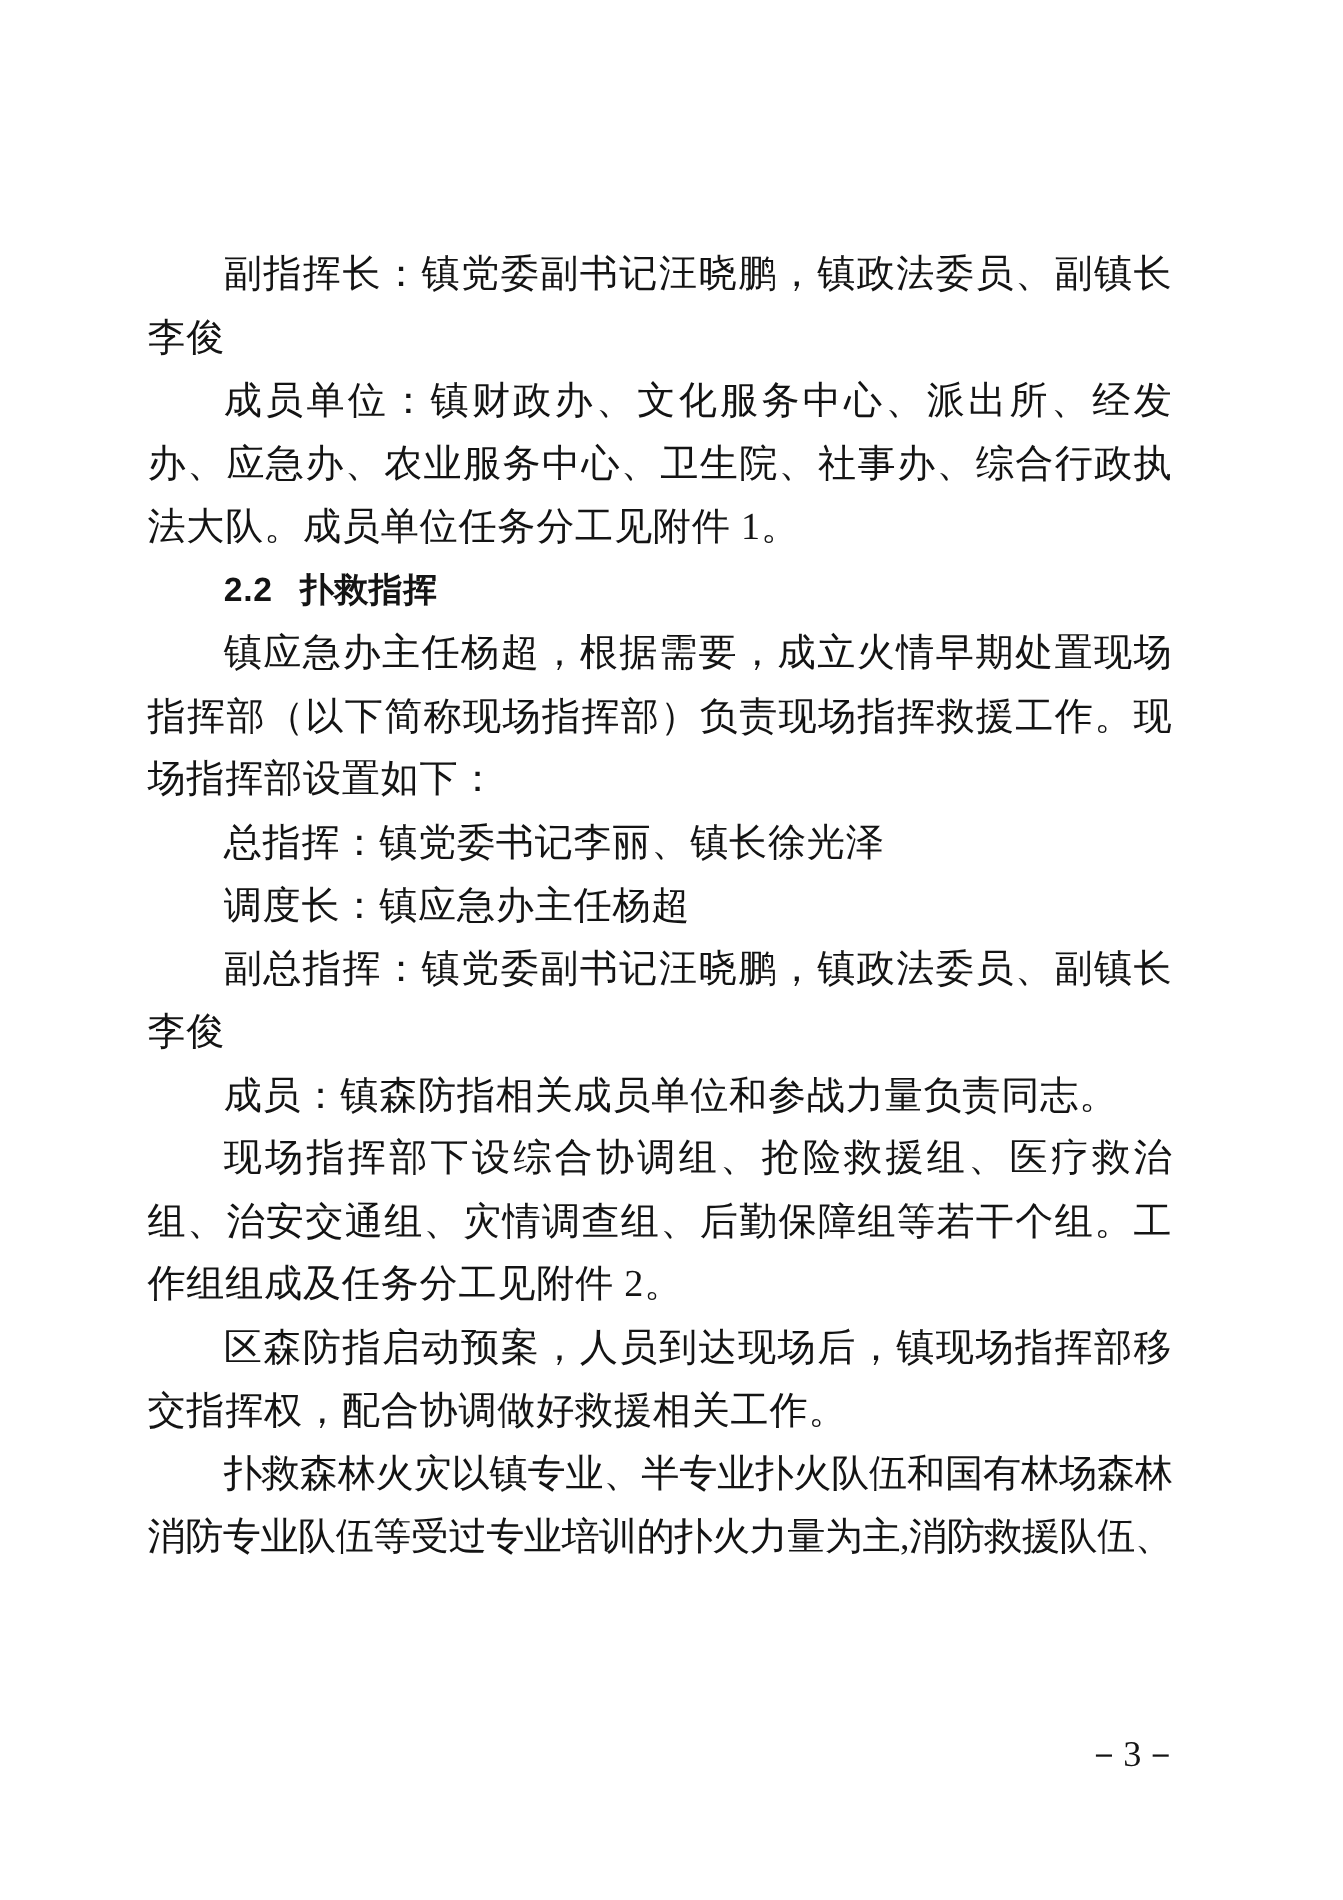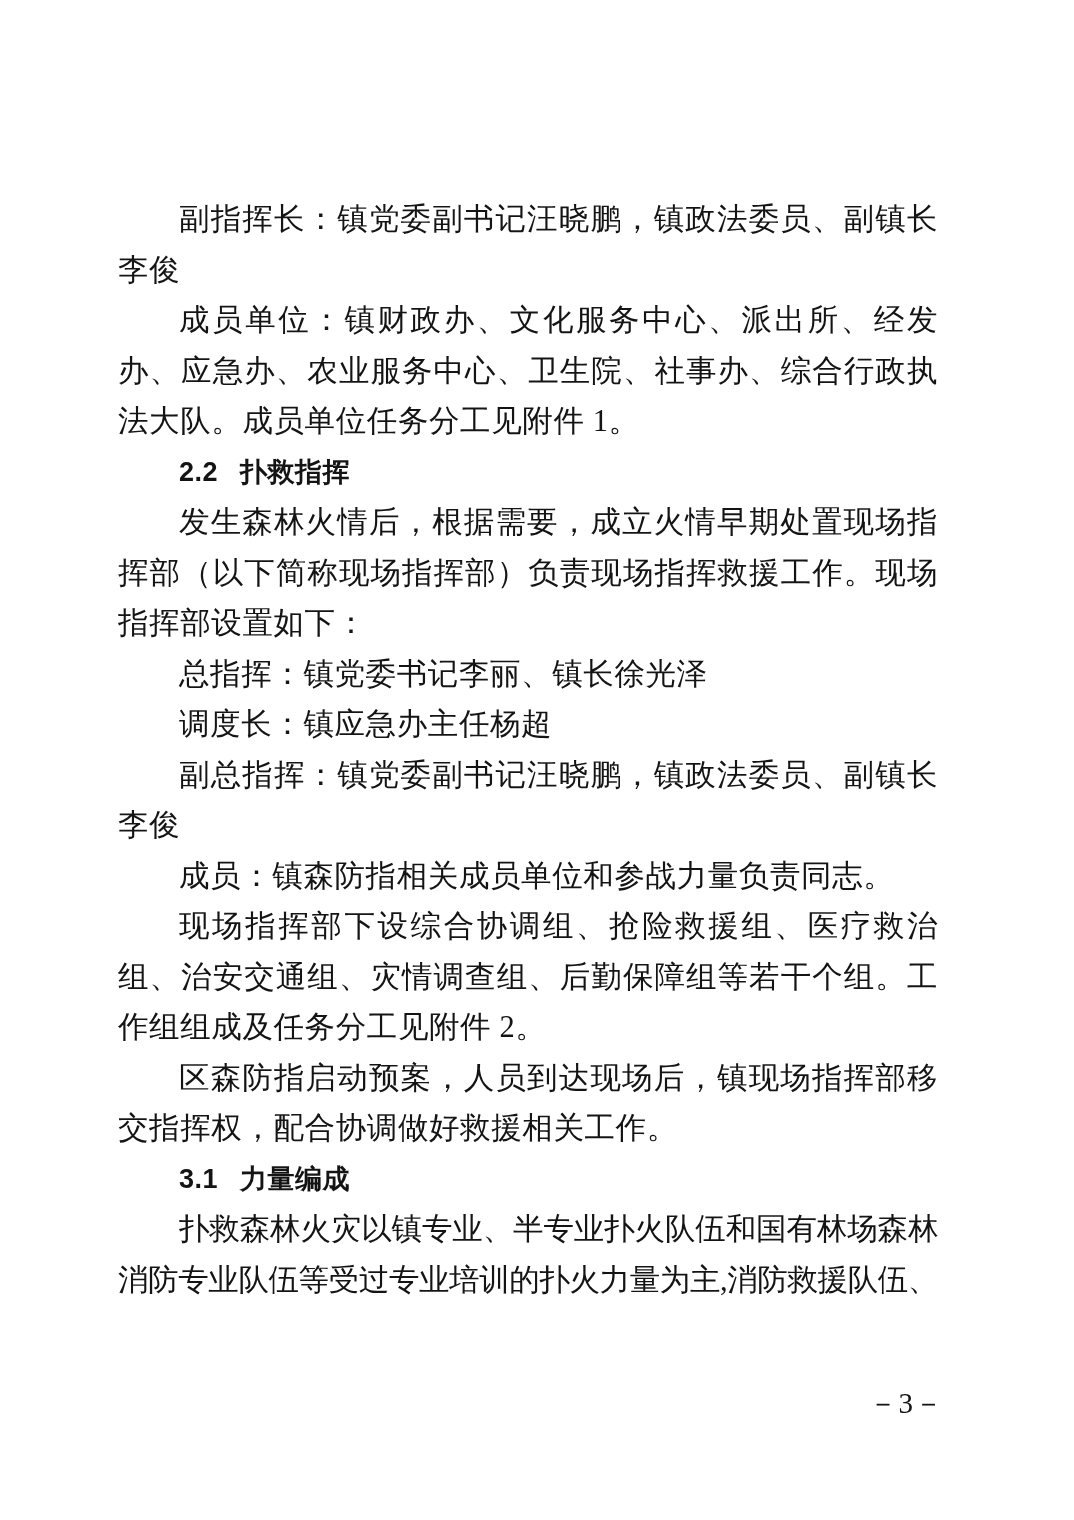--- a/index.html
+++ b/index.html
@@ -81,37 +81,34 @@
   <div class="content">
 
     <p class="indent">副指挥长：镇党委副书记汪晓鹏，镇政法委员、副镇长李俊</p>
 
     <p class="indent">成员单位：镇财政办、文化服务中心、派出所、经发办、应急办、农业服务中心、卫生院、社事办、综合行政执法大队。成员单位任务分工见附件 1。</p>
 
     <p class="heading">
       <span class="num">2.2</span><span class="gap"></span><span>扑救指挥</span>
     </p>
 
-    <p class="indent">发生森林火情后，根据需要，成立火情早期处置现场指挥部（以下简称现场指挥部）负责现场指挥救援工作。现场指挥部设置如下：</p>
+    <p class="indent">镇应急办主任杨超，根据需要，成立火情早期处置现场指挥部（以下简称现场指挥部）负责现场指挥救援工作。现场指挥部设置如下：</p>
 
     <p class="indent">总指挥：镇党委书记李丽、镇长徐光泽</p>
 
     <p class="indent">调度长：镇应急办主任杨超</p>
 
     <p class="indent">副总指挥：镇党委副书记汪晓鹏，镇政法委员、副镇长李俊</p>
 
     <p class="indent">成员：镇森防指相关成员单位和参战力量负责同志。</p>
 
     <p class="indent">现场指挥部下设综合协调组、抢险救援组、医疗救治组、治安交通组、灾情调查组、后勤保障组等若干个组。工作组组成及任务分工见附件 2。</p>
 
     <p class="indent">区森防指启动预案，人员到达现场后，镇现场指挥部移交指挥权，配合协调做好救援相关工作。</p>
 
 
-    <p class="heading">
-      <span class="num">3.1</span><span class="gap"></span><span>力量编成</span>
-    </p>
 
     <p class="indent tight">扑救森林火灾以镇专业、半专业扑火队伍和国有林场森林消防专业队伍等受过专业培训的扑火力量为主,消防救援队伍、</p>
 
   </div>
 
   <div class="footer">－3－</div>
 </div>
 
 </body></html>

